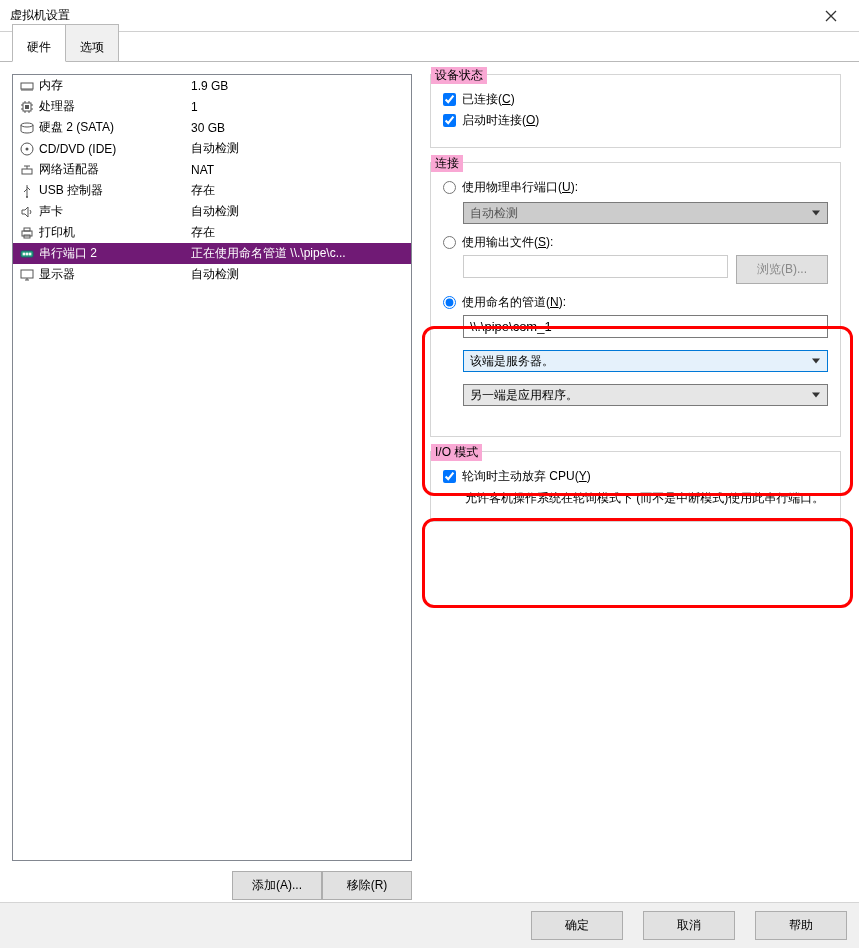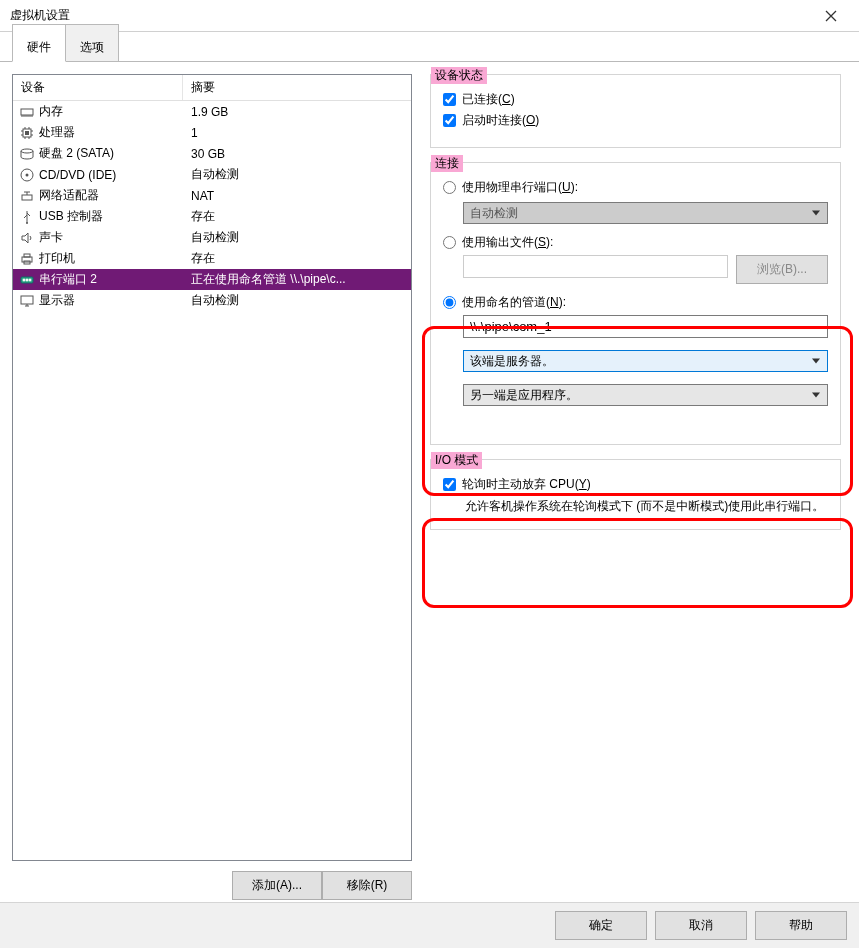--- a/index.html
+++ b/index.html
@@ -232,21 +232,21 @@
 .footer {
   position: absolute;
   bottom: 0;
   left: 0;
   right: 0;
   height: 46px;
   border-top: 1px solid #d5d5d5;
   display: flex;
   justify-content: flex-end;
   align-items: center;
-  gap: 8px;
+  gap: 20px;
   padding-right: 12px;
   background: #f0f0f0;
 }
 .footer .btn { min-width: 92px; }
 </style>
 </head>
 <body>
 
 <div class="titlebar">
   <span class="title">虚拟机设置</span>
@@ -258,24 +258,20 @@
 </div>
 
 <div class="tabbar">
   <div class="tab active">硬件</div>
   <div class="tab inactive">选项</div>
 </div>
 
 <div class="content">
   <div class="left-panel">
     <div class="device-list">
-      <div class="list-header">
-        <div class="col col-name">设备</div>
-        <div class="col col-summary">摘要</div>
-      </div>
       <div id="list-body">
           <div class="list-row">
             <div class="cell-name">
               <span class="icon">
                 <svg width="14" height="14" viewBox="0 0 14 14">
                   <rect x="1" y="4" width="12" height="6" fill="none" stroke="#555"></rect>
                   <path d="M2 10 v2 M4 10 v2 M6 10 v2 M8 10 v2 M10 10 v2 M12 10 v2" stroke="#555"></path>
                 </svg>
               </span>
               <span>内存</span>
@@ -408,21 +404,21 @@
       <div class="checkbox-row">
         <input type="checkbox" checked="" style="">
         <label><span>已连接(</span><span class="u">C</span><span>)</span></label>
       </div>
       <div class="checkbox-row">
         <input type="checkbox" checked="" style="">
         <label><span>启动时连接(</span><span class="u">O</span><span>)</span></label>
       </div>
     </div>
 
-    <div class="groupbox" style="padding-bottom:28px;">
+    <div class="groupbox" style="padding-bottom:20px;">
       <span class="legend">连接</span>
 
       <div class="radio-row">
         <input type="radio" name="conn" style="">
         <label><span>使用物理串行端口(</span><span class="u">U</span><span>):</span></label>
       </div>
       <div class="field-block">
         <div class="select-wrap">
           <input class="select" disabled="" style="background: rgb(204, 204, 204); color: rgb(85, 85, 85);" value="自动检测">
         </div>

